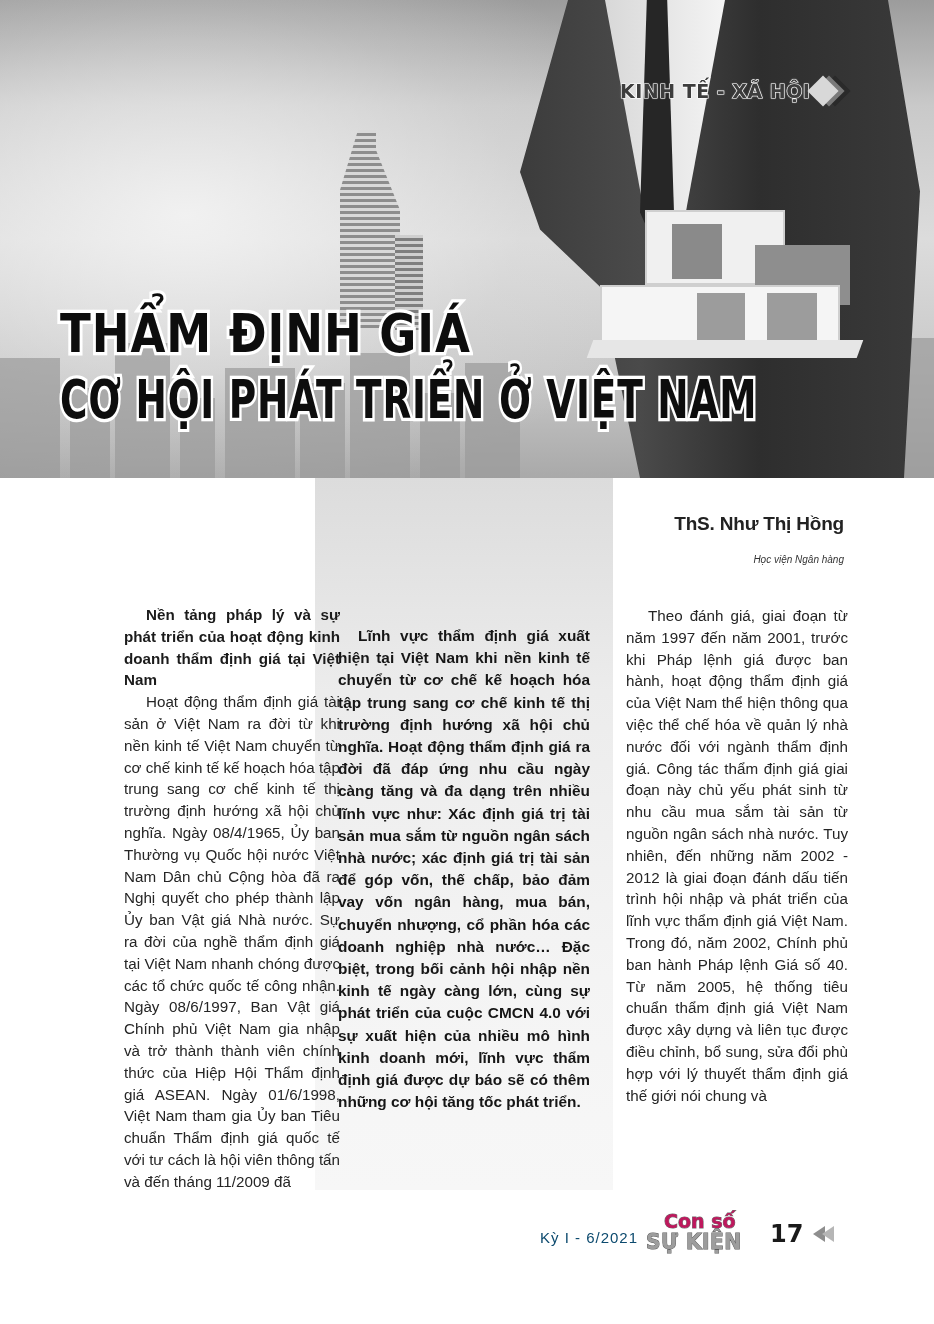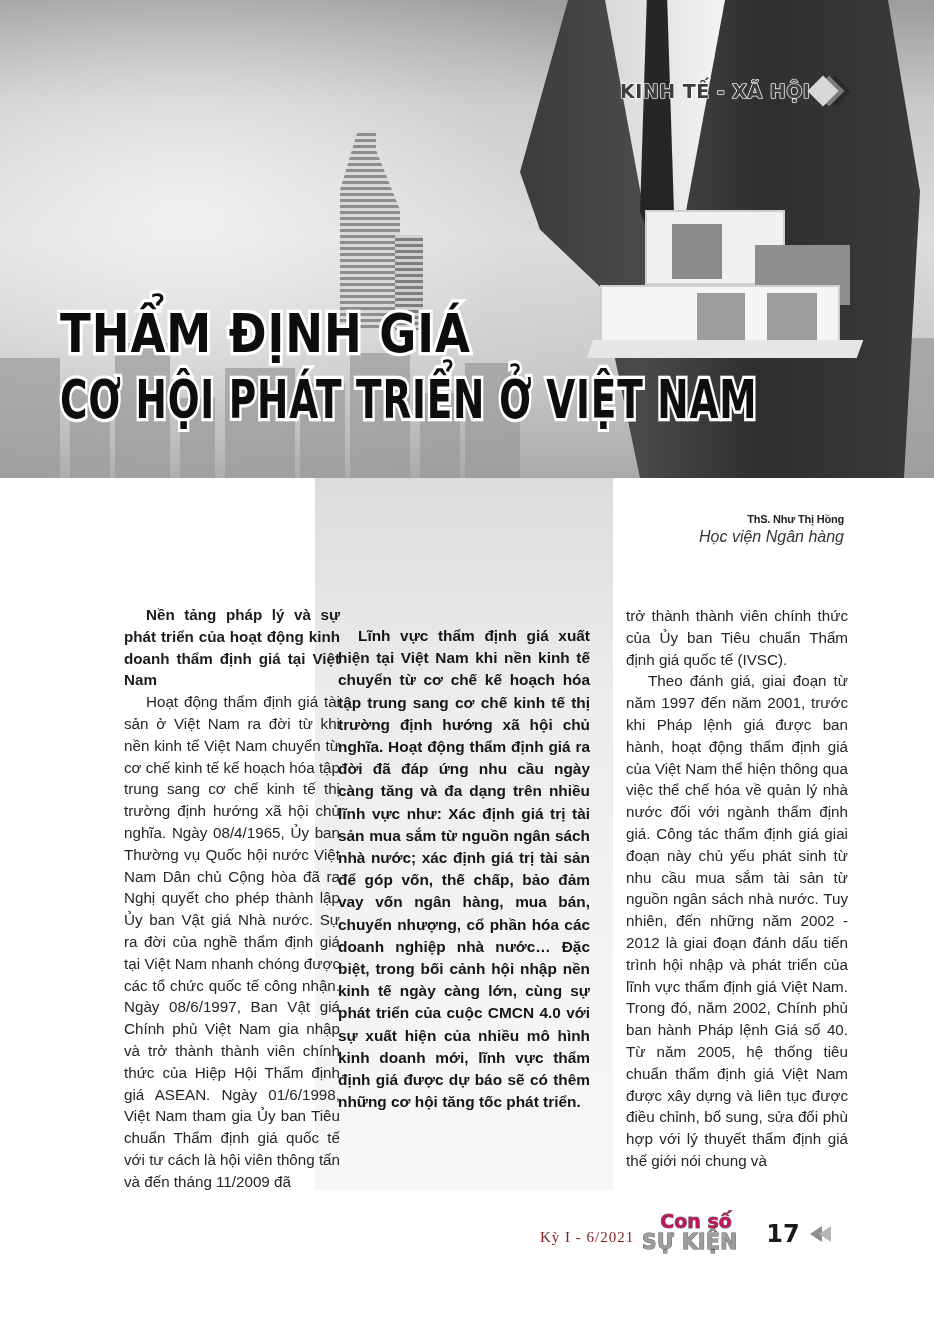--- a/index.html
+++ b/index.html
@@ -72,35 +72,35 @@
   }
   .title.l1 { top: 302px; font-size: 48px; transform: scaleX(0.94) scaleY(1.1); }
   .title.l2 { top: 368px; font-size: 48px; transform: scaleX(0.78) scaleY(1.1); }
 
   
   .mid-band {
     position: absolute; left: 315px; top: 478px; width: 298px; height: 712px;
     background: linear-gradient(180deg, #dcdcdc 0%, #ececec 30%, #f4f4f4 70%, #f7f7f7 100%);
   }
   .byline { position: absolute; right: 90px; top: 513px; text-align: right; }
-  .byline .author { font-family: "Liberation Sans", sans-serif; font-weight: bold; font-size: 11px; color: #222; letter-spacing: -0.2px; }
-  .byline .org { font-family: "Liberation Sans", sans-serif; font-style: italic; font-size: 16px; color: #333; margin-top: 3px; }
+  .byline .author { font-family: "Liberation Sans", sans-serif; font-weight: bold; font-size: 19px; color: #222; letter-spacing: -0.2px; }
+  .byline .org { font-family: "Liberation Sans", sans-serif; font-style: italic; font-size: 10px; color: #333; margin-top: 19px; }
 
   .col { position: absolute; font-family: "Liberation Sans", sans-serif; font-size: 15.2px; line-height: 21.8px; color: #252525; text-align: justify; }
   .col p { margin: 0; text-indent: 22px; }
   .col p.noind { text-indent: 0; }
   .col .heading { font-weight: bold; text-indent: 22px; color: #1b1b1b; }
   .col1 { left: 80px; top: 604px; width: 216px; margin-left: 44px; }
   .col2 { left: 338px; top: 625px; width: 252px; font-weight: bold; font-size: 15.4px; line-height: 22.2px; color: #161616; }
   .col2 p { text-indent: 20px; }
   .col3 { left: 626px; top: 605px; width: 222px; }
 
   
   .footer { position: absolute; left: 540px; top: 1212px; display: flex; align-items: center; }
-  .footer .issue { font-family: Liberation Serif, serif; font-size: 15px; color: #7f1d1d; letter-spacing: 1px; margin-right: 8px; margin-top: 10px; }
+  .footer .issue { font-family: Liberation Sans, sans-serif; font-size: 15px; color: #0c4a6e; letter-spacing: 1px; margin-right: 8px; margin-top: 10px; }
   .footer .brand { position: relative; width: 120px; height: 40px; }
   .footer .brand .top { position: absolute; left: 18px; top: -2px; font-family: "DejaVu Sans", sans-serif; font-weight: bold; font-size: 19px; color: #be185d; -webkit-text-stroke: 1px #6d6d6d; paint-order: stroke fill; }
   .footer .brand .bot { position: absolute; left: 0; top: 17px; font-family: "DejaVu Sans", sans-serif; font-weight: bold; font-size: 22px; color: #9d9d9d; letter-spacing: 0.5px; -webkit-text-stroke: 1px #5a5a5a; paint-order: stroke fill; transform: scaleX(0.92); transform-origin: left; }
   .footer .page-no { font-family: "DejaVu Sans", sans-serif; font-weight: bold; font-size: 24px; color: #1a1a1a; margin-left: 4px; margin-top: 4px; }
   .footer .back-arrows { display: flex; margin-left: 10px; margin-top: 4px; }
   .footer .back-arrows span { width: 0; height: 0; border-top: 8px solid transparent; border-bottom: 8px solid transparent; border-right: 12px solid #8e8e8e; }
   .footer .back-arrows span + span { border-right-color: #b6b6b6; margin-left: -3px; }
 </style>
 </head>
 <body>
@@ -159,21 +159,20 @@
 <div class="col col1">
   <p class="heading">Nền tảng pháp lý và sự phát triển của hoạt động kinh doanh thẩm định giá tại Việt Nam</p>
   <p>Hoạt động thẩm định giá tài sản ở Việt Nam ra đời từ khi nền kinh tế Việt Nam chuyển từ cơ chế kinh tế kế hoạch hóa tập trung sang cơ chế kinh tế thị trường định hướng xã hội chủ nghĩa. Ngày 08/4/1965, Ủy ban Thường vụ Quốc hội nước Việt Nam Dân chủ Cộng hòa đã ra Nghị quyết cho phép thành lập Ủy ban Vật giá Nhà nước. Sự ra đời của nghề thẩm định giá tại Việt Nam nhanh chóng được các tổ chức quốc tế công nhận. Ngày 08/6/1997, Ban Vật giá Chính phủ Việt Nam gia nhập và trở thành thành viên chính thức của Hiệp Hội Thẩm định giá ASEAN. Ngày 01/6/1998, Việt Nam tham gia Ủy ban Tiêu chuẩn Thẩm định giá quốc tế với tư cách là hội viên thông tấn và đến tháng 11/2009 đã</p>
 </div>
 
 <div class="col col2">
   <p>Lĩnh vực thẩm định giá xuất hiện tại Việt Nam khi nền kinh tế chuyển từ cơ chế kế hoạch hóa tập trung sang cơ chế kinh tế thị trường định hướng xã hội chủ nghĩa. Hoạt động thẩm định giá ra đời đã đáp ứng nhu cầu ngày càng tăng và đa dạng trên nhiều lĩnh vực như: Xác định giá trị tài sản mua sắm từ nguồn ngân sách nhà nước; xác định giá trị tài sản để góp vốn, thế chấp, bảo đảm vay vốn ngân hàng, mua bán, chuyển nhượng, cổ phần hóa các doanh nghiệp nhà nước… Đặc biệt, trong bối cảnh hội nhập nền kinh tế ngày càng lớn, cùng sự phát triển của cuộc CMCN 4.0 với sự xuất hiện của nhiều mô hình kinh doanh mới, lĩnh vực thẩm định giá được dự báo sẽ có thêm những cơ hội tăng tốc phát triển.</p>
 </div>
 
 <div class="col col3">
-  <p class="noind">trở thành thành viên chính thức của Ủy ban Tiêu chuẩn Thẩm định giá quốc tế (IVSC).</p>
   <p>Theo đánh giá, giai đoạn từ năm 1997 đến năm 2001, trước khi Pháp lệnh giá được ban hành, hoạt động thẩm định giá của Việt Nam thể hiện thông qua việc thể chế hóa về quản lý nhà nước đối với ngành thẩm định giá. Công tác thẩm định giá giai đoạn này chủ yếu phát sinh từ nhu cầu mua sắm tài sản từ nguồn ngân sách nhà nước. Tuy nhiên, đến những năm 2002 - 2012 là giai đoạn đánh dấu tiến trình hội nhập và phát triển của lĩnh vực thẩm định giá Việt Nam. Trong đó, năm 2002, Chính phủ ban hành Pháp lệnh Giá số 40. Từ năm 2005, hệ thống tiêu chuẩn thẩm định giá Việt Nam được xây dựng và liên tục được điều chỉnh, bổ sung, sửa đổi phù hợp với lý thuyết thẩm định giá thế giới nói chung và</p>
 </div>
 
 <div class="footer">
   <span class="issue">Kỳ I - 6/2021</span>
   <span class="brand">
     <span class="top">Con số</span>
     <span class="bot">SỰ KIỆN</span>
   </span>
   <span class="page-no">17</span>

